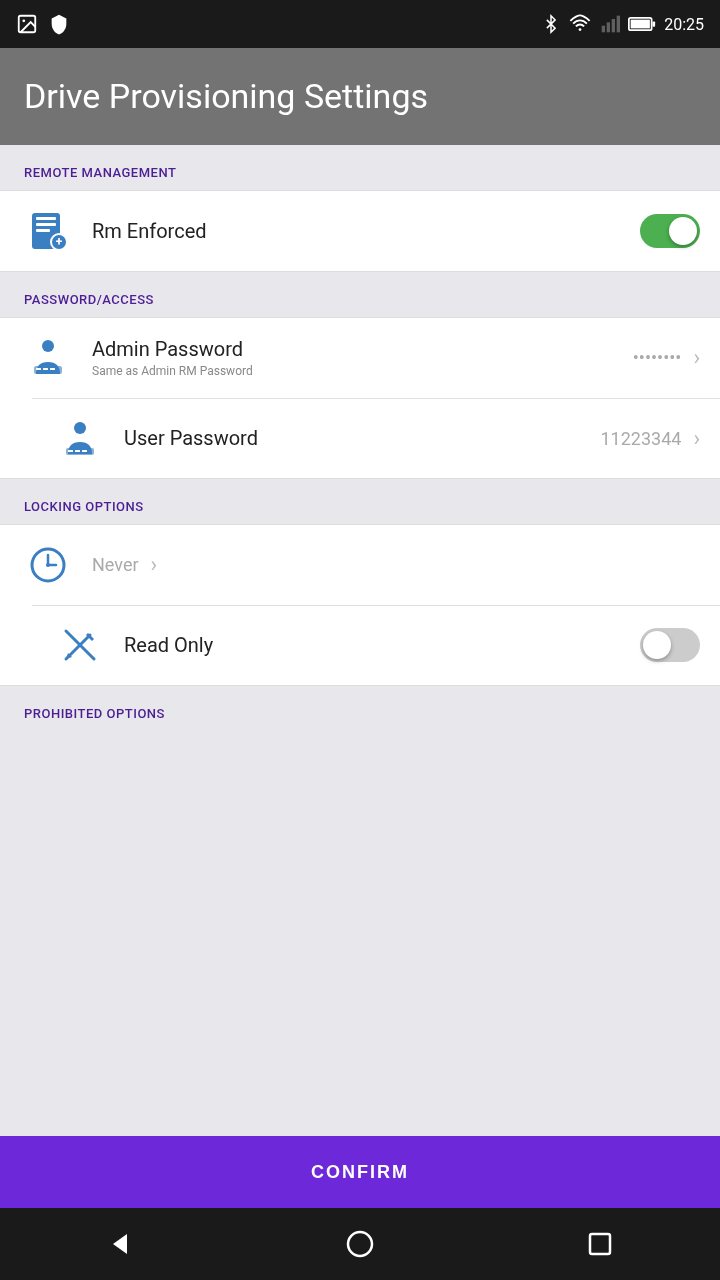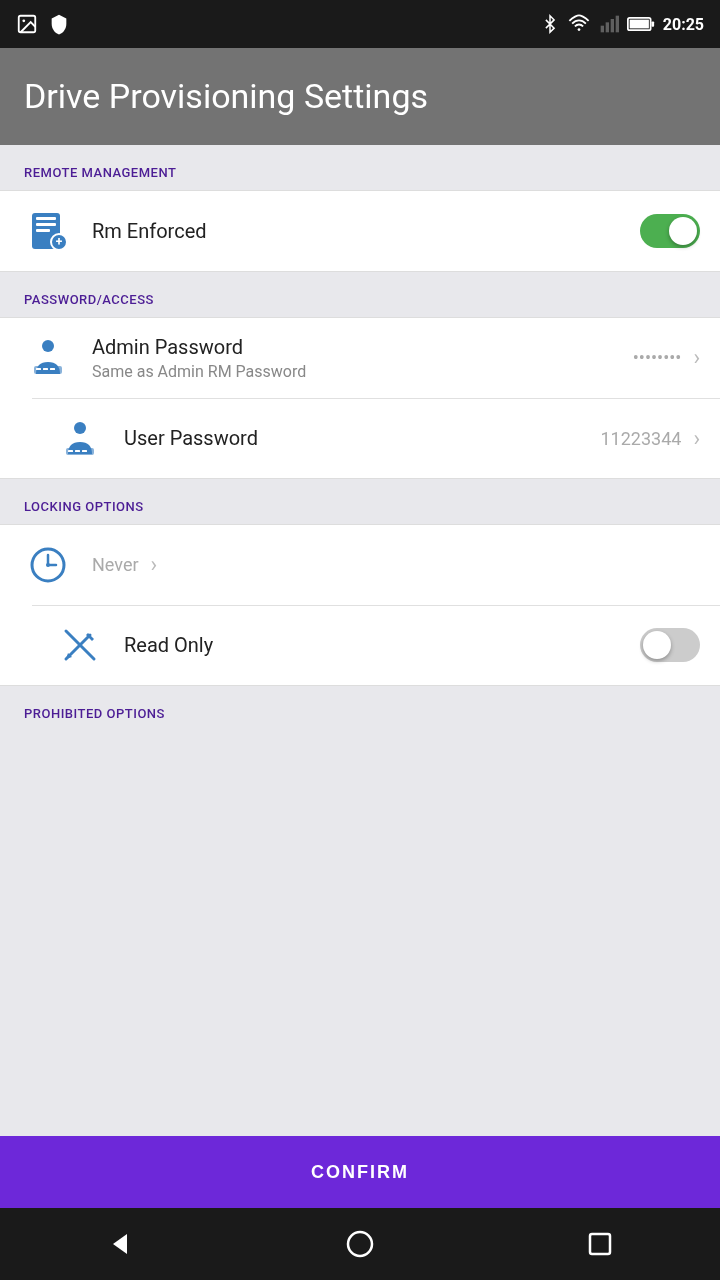--- a/index.html
+++ b/index.html
@@ -28,21 +28,21 @@
     .status-bar-left {
       display: flex;
       align-items: center;
       gap: 10px;
     }
     .status-bar-right {
       display: flex;
       align-items: center;
       gap: 8px;
       font-size: 16px;
-      font-weight: bold;
+      font-weight: normal;
     }
 
     
     .header {
       background: #737373;
       padding: 28px 24px 28px 24px;
       flex-shrink: 0;
     }
     .header-title {
       color: white;
@@ -98,21 +98,21 @@
     }
     .list-item-text {
       flex: 1;
     }
     .list-item-title {
       font-size: 20px;
       color: #222;
       font-weight: 400;
     }
     .list-item-subtitle {
-      font-size: 16px;
+      font-size: 12px;
       color: #888;
       margin-top: 3px;
     }
     .list-item-value {
       color: #aaa;
       font-size: 18px;
       margin-right: 8px;
     }
     .chevron {
       color: #bbb;

